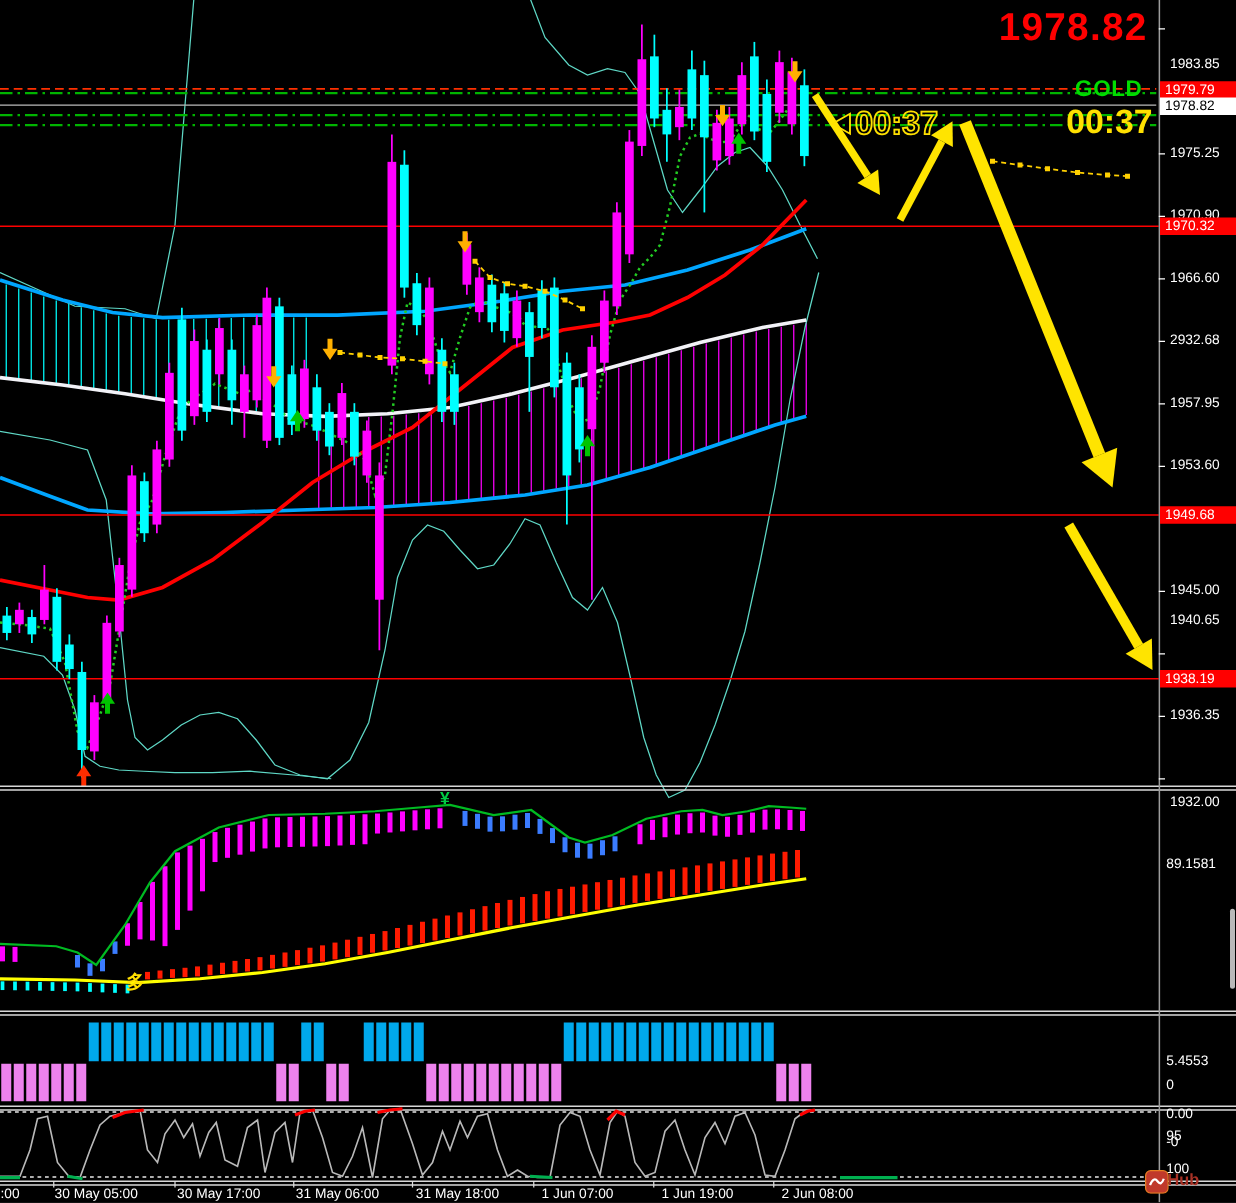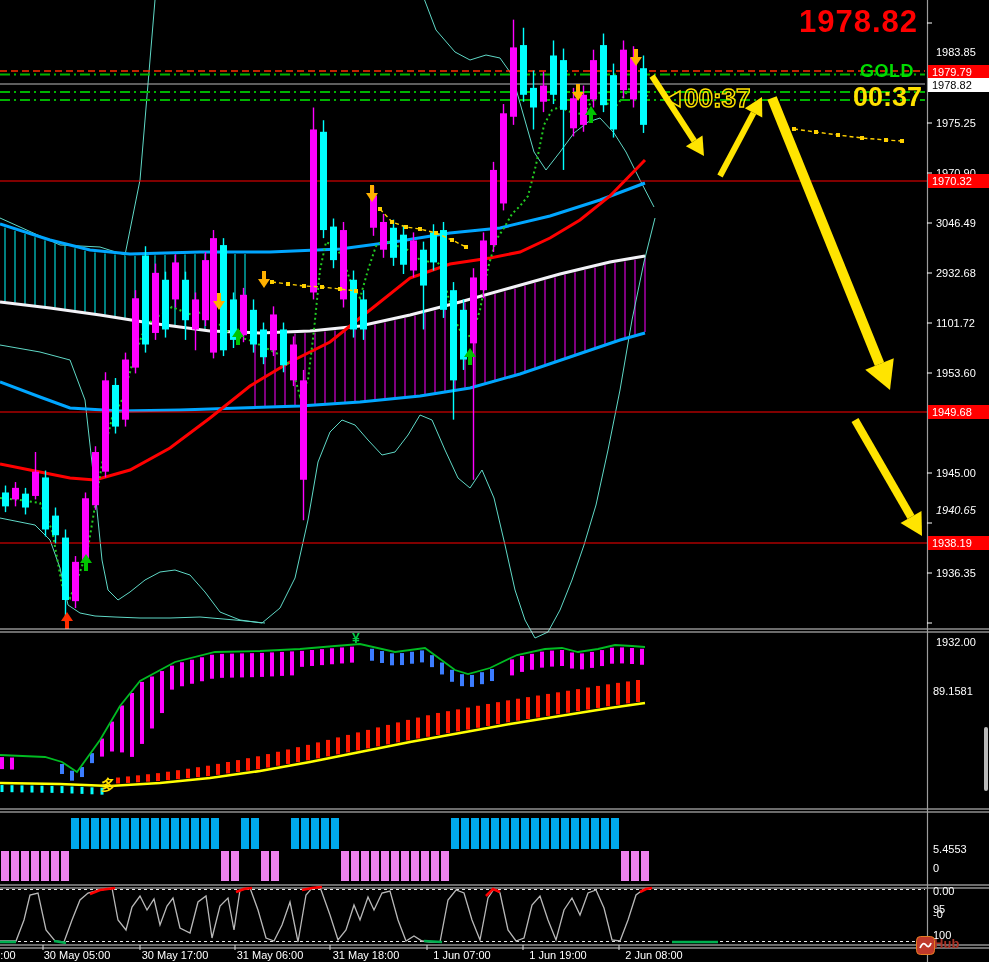--- a/index.html
+++ b/index.html
@@ -547,26 +547,26 @@
         <polyline points="54,941 66,943" fill="none" stroke="#00b050" stroke-width="2.6"></polyline>
         <polyline points="424,941 442,942" fill="none" stroke="#00b050" stroke-width="2.6"></polyline>
         <polyline points="672,942 718,942" fill="none" stroke="#00b050" stroke-width="2.6"></polyline>
       </g>
     </svg>
 
   <div id="price-axis">
       <div class="axis-label" style="top: 23px; margin-top: 29px;">1983.85</div>
       <div class="axis-label" style="top: 123px;">1975.25</div>
       <div class="axis-label" style="top: 173px;">1970.90</div>
-      <div class="axis-label" style="top: 223px;">3046.49</div>
+      <div class="axis-label" style="top: 223px;">1966.60</div>
       <div class="axis-label" style="top: 273px;">2932.68</div>
-      <div class="axis-label" style="top: 323px;">1101.72</div>
+      <div class="axis-label" style="top: 323px;">1957.95</div>
       <div class="axis-label" style="top: 373px;">1953.60</div>
       <div class="axis-label" style="top: 473px;">1945.00</div>
-      <div class="axis-label" style="top: 510px; font-style: italic;">1940.65</div>
+      <div class="axis-label" style="top: 497px;">1940.65</div>
       <div class="axis-label" style="top: 573px;">1936.35</div>
       <div class="axis-label" style="top: 642px;">1932.00</div>
       <div class="badge" style="top: 72px; background: rgb(255, 0, 0); color: rgb(255, 255, 255);">1979.79</div>
       <div class="badge" style="top: 85px; background: rgb(255, 255, 255); color: rgb(0, 0, 0);">1978.82</div>
       <div class="badge" style="top: 181px; background: rgb(255, 0, 0); color: rgb(255, 255, 255);">1970.32</div>
       <div class="badge" style="top: 412px; background: rgb(255, 0, 0); color: rgb(255, 255, 255);">1949.68</div>
       <div class="badge" style="top: 543px; background: rgb(255, 0, 0); color: rgb(255, 255, 255);">1938.19</div>
     </div>
   <div id="time-axis">
       <div class="time-label" style="left: 8px;">:00</div>

